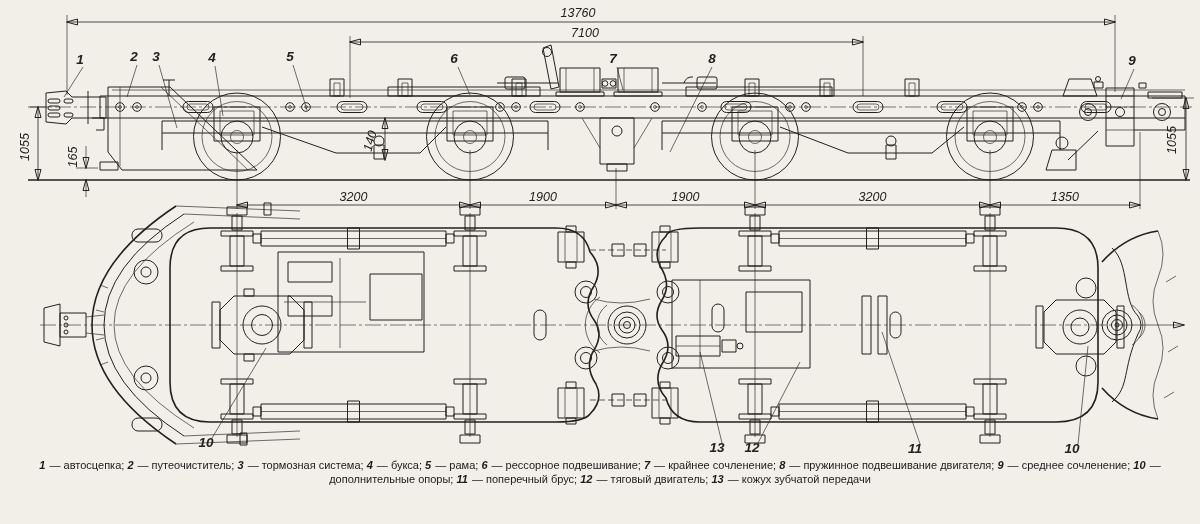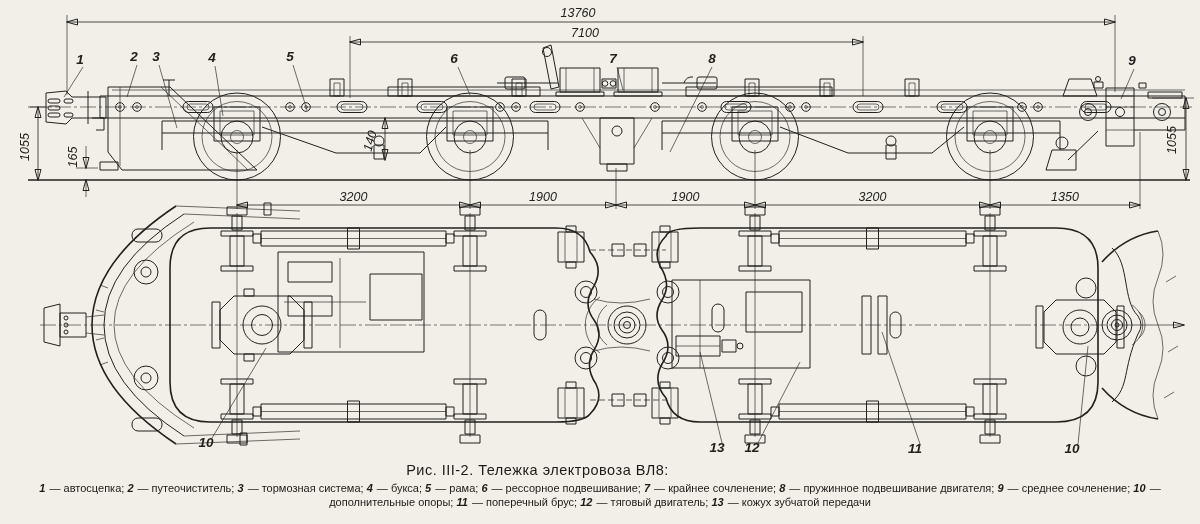--- a/index.html
+++ b/index.html
@@ -520,16 +520,15 @@
       <text class="co" x="206" y="447">10</text>
       <text class="co" x="717" y="452">13</text>
       <text class="co" x="752" y="452">12</text>
       <text class="co" x="915" y="453">11</text>
       <text class="co" x="1072" y="453">10</text>
     </g>
   </g>
 </svg>
 
 <div class="caption">
-  <div class="cap-title">Рис. III-2. Тележка электровоза ВЛ8:</div>
   <div class="cap-legend" id="legend"><i>1</i> — автосцепка;  <i>2</i> — путеочиститель;  <i>3</i> — тормозная система;  <i>4</i> — букса;  <i>5</i> — рама;  <i>6</i> — рессорное подвешивание;  <i>7</i> — крайнее сочленение;  <i>8</i> — пружинное подвешивание двигателя;  <i>9</i> — среднее сочленение;  <i>10</i> — дополнительные опоры;  <i>11</i> — поперечный брус;  <i>12</i> — тяговый двигатель;  <i>13</i> — кожух зубчатой передачи</div>
 </div>
 </div>
 
 </body></html>

